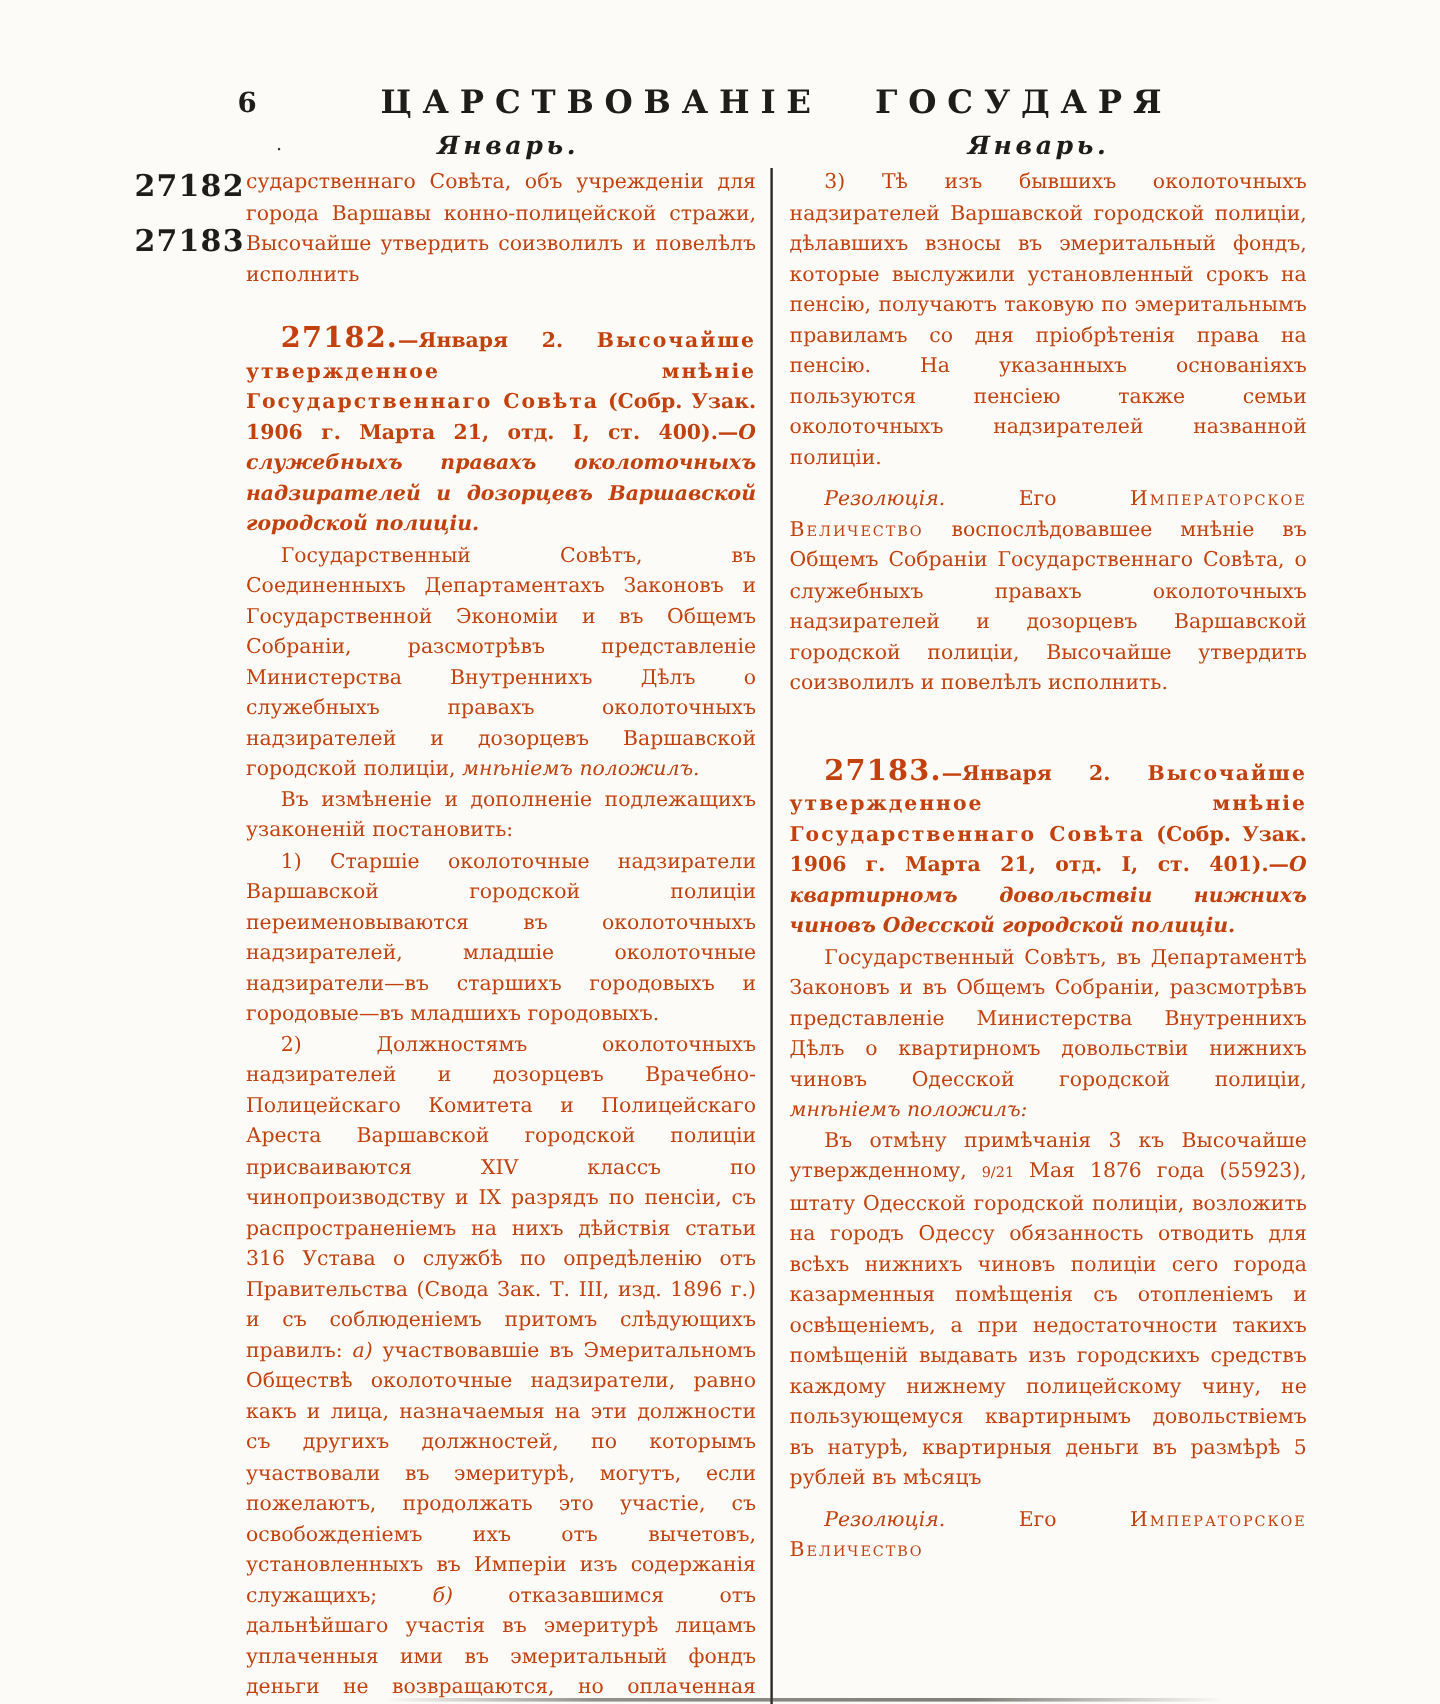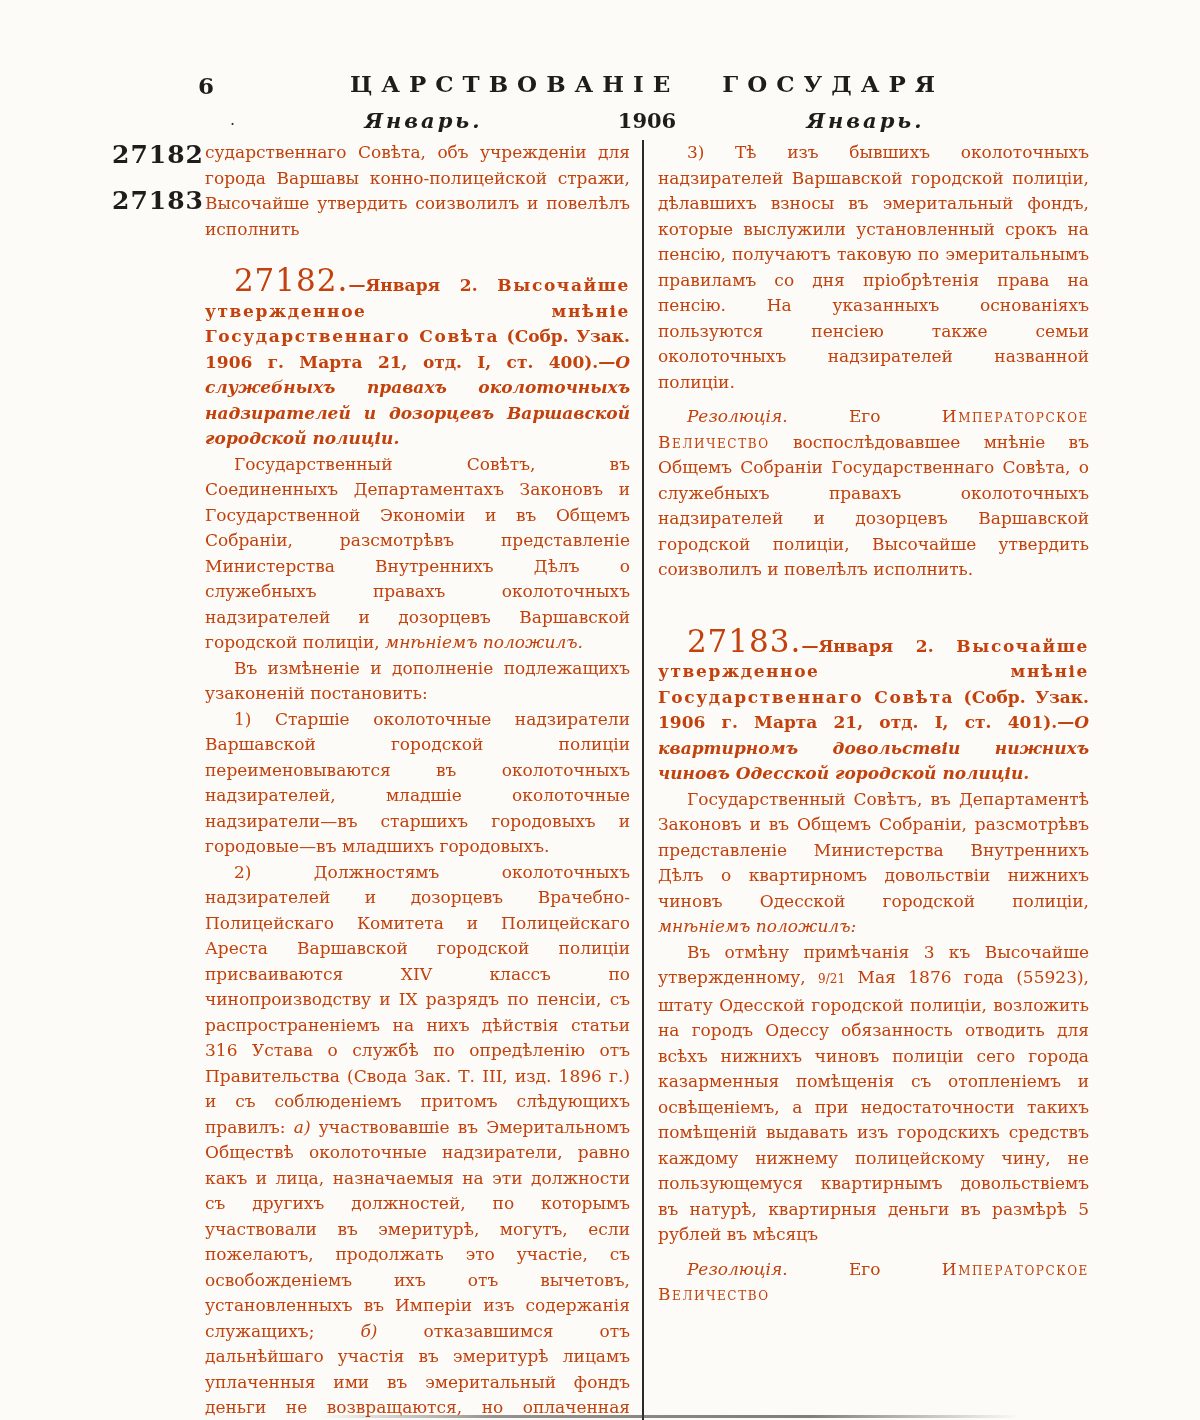--- a/index.html
+++ b/index.html
@@ -16,21 +16,21 @@
     color: #1e1d1a;
     overflow: hidden;
   }
   
   .page-number {
     position: absolute; left: 198px; top: 72px;
     font-size: 23px; font-weight: bold;
   }
   .page-title {
     position: absolute; left: 205px; top: 70px; width: 884px;
-    text-align: center; font-size: 23px; font-weight: bold;
+    text-align: center; font-size: 27px; font-weight: bold;
     letter-spacing: 9px; word-spacing: 26px; white-space: nowrap;
   }
   .running-left {
     position: absolute; left: 205px; top: 108px; width: 437px;
     text-align: center; font-style: italic; font-weight: bold; font-size: 21px;
     letter-spacing: 3px;
   }
   .year-label {
     position: absolute; left: 205px; top: 108px; width: 884px;
     text-align: center; font-weight: bold; font-size: 21px;
@@ -60,41 +60,40 @@
   .col-right { width: 447px; padding-left: 14px; border-left: 2px solid #2b2a27; }
   .para {
     font-size: 17px; line-height: 25.5px;
     text-align: justify; text-indent: 1.7em;
     color: #c2410c;
   }
   .para.cont { text-indent: 0; }
   .para.entry { margin-top: 26px; font-weight: bold; }
   .para.gap-lg { margin-top: 46px; }
   .para.resolution { margin-top: 9px; }
-  .num { font-size: 31px; font-weight: normal; letter-spacing: 1px; }
+  .num { font-size: 24px; font-weight: bold; letter-spacing: 1px; }
   .italic { font-style: italic; }
   .spaced { letter-spacing: 1.6px; }
   .caps { font-variant: small-caps; letter-spacing: 1.6px; }
   .frac { font-size: 12px; }
   
   .scan-artifact {
     position: absolute; left: 320px; bottom: 2px; width: 700px; height: 3px;
     background: linear-gradient(90deg, rgba(60,58,52,0) 0%, rgba(60,58,52,.55) 25%, rgba(60,58,52,.65) 70%, rgba(60,58,52,0) 100%);
   }
 </style>
 </head>
 <body>
 
 <div class="page">
 
   <div class="page-number">6</div>
   <div class="page-title">ЦАРСТВОВАНІЕ ГОСУДАРЯ</div>
 
   <div class="running-left">Январь.</div>
-  <div class="year-label">1906</div>
   <div class="running-right">Январь.</div>
   <div class="stray-dot">.</div>
 
   <div class="margin-num m1">27182</div>
   <div class="margin-num m2">27183</div>
 
   <div class="columns">
     <div class="col col-left" id="col-left">
         <p class="para cont"><span>сударственнаго Совѣта, объ учрежденіи для города Варшавы конно-полицейской стражи, Высочайше утвердить соизволилъ и повелѣлъ исполнить</span></p>
         <p class="para entry"><span class="num">27182.</span><span>—Января 2. </span><span class="spaced">Высочайше утвержденное мнѣніе Государственнаго Совѣта</span><span> (Собр. Узак. 1906 г. Марта 21, отд. I, ст. 400).—</span><span class="italic">О служебныхъ правахъ околоточныхъ надзирателей и дозорцевъ Варшавской городской полиціи.</span></p>

